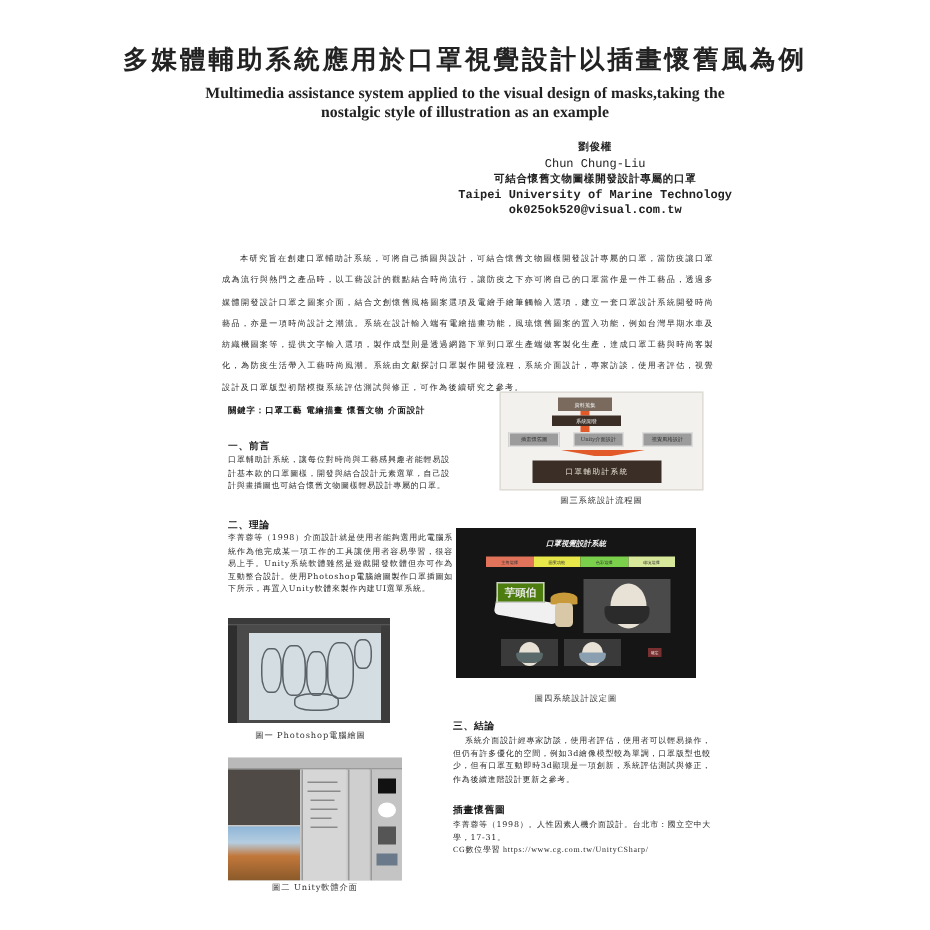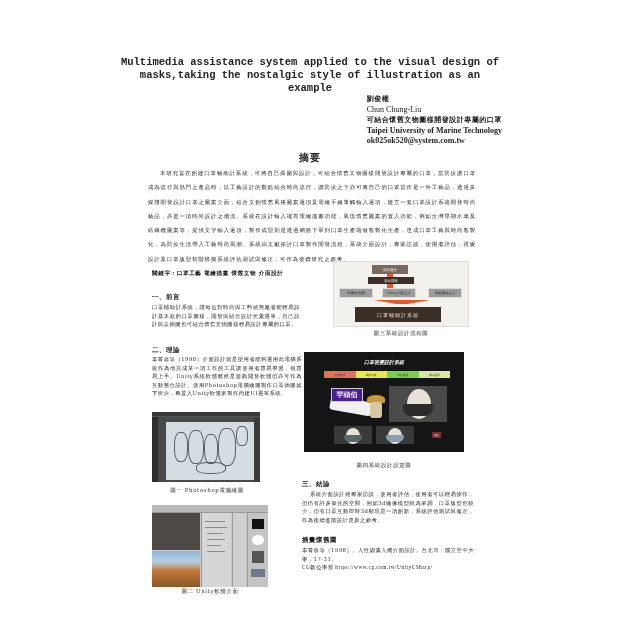--- a/index.html
+++ b/index.html
@@ -4,24 +4,24 @@
 <style>
   * { box-sizing: border-box; margin: 0; padding: 0; }
   html, body { width: 620px; height: 620px; background: #ffffff; overflow: hidden; }
   body { font-family: "DejaVu Serif", "Liberation Serif", serif; color: #1a1a1a; position: relative; }
 
   .page { position: absolute; left: 0; top: 0; width: 620px; height: 620px; }
 
   .title-zh { position: absolute; left: 0; width: 620px; top: 28px; text-align: center;
     font-size: 17px; font-weight: bold; letter-spacing: 2px; color: #222; }
   .title-en { position: absolute; left: 120px; width: 380px; top: 56px; text-align: center;
-    font-family: Liberation Mono, monospace; font-size: 10.5px; font-weight: bold; line-height: 13px; color: #222; }
+    font-family: Liberation Serif, serif; font-size: 10.5px; font-weight: bold; line-height: 13px; color: #222; }
 
-  .author { position: absolute; right: 118px; top: 94px; text-align: left;
-    font-family: Liberation Serif, serif; font-size: 8px; line-height: 10.5px; color: #222; }
+  .author { position: absolute; right: 132px; top: 94px; text-align: center;
+    font-family: Liberation Mono, monospace; font-size: 8px; line-height: 10.5px; color: #222; }
   .author .zh { font-size: 7px; font-weight: bold; letter-spacing: 0.5px; }
   .author .en-bold { font-weight: bold; }
 
   .abstract-title { position: absolute; left: 0; width: 620px; top: 151px; text-align: center;
     font-size: 10px; font-weight: bold; letter-spacing: 1px; }
   .abstract-body { position: absolute; left: 148px; width: 328px; top: 166px;
     font-size: 5.4px; line-height: 14.3px; letter-spacing: 0.9px; text-indent: 12px; color: #2a2a2a; text-align: justify; }
 
   .keywords { position: absolute; left: 152px; top: 270px; font-size: 5.6px; font-weight: bold; letter-spacing: 0.6px; }
 
@@ -57,48 +57,48 @@
   .flow .b3 { top: 26px; width: 34px; height: 10px; background: #9c9c9c; border: 1px solid #ddd; color: #333; }
   .flow .b3a { left: 5px; } .flow .b3b { left: 48px; } .flow .b3c { left: 94px; }
   .flow .b4 { left: 21px; top: 45px; width: 86px; height: 15px; background: #3a2e26; font-size: 5px; color: #e8e0d4; letter-spacing: 1px; }
   .flow .arrow { position: absolute; background: #e25a2a; }
 
   
   .sys { left: 304px; top: 352px; width: 160px; height: 100px; background: #151515; }
   .sys .stitle { position: absolute; left: 0; width: 100%; top: 7px; text-align: center; font-size: 5px; color: #eee; font-style: italic; font-weight: bold; }
   .sys .tabs { position: absolute; left: 20px; top: 19px; width: 126px; height: 7px; display: flex; }
   .sys .tab { flex: 1; font-size: 2.8px; color: #333; display: flex; align-items: center; justify-content: center; }
-  .sys .sign { position: absolute; left: 27px; top: 36px; width: 32px; height: 14px; background: #4c1d95; border: 1px solid #ccc;
+  .sys .sign { position: absolute; left: 27px; top: 36px; width: 32px; height: 14px; background: #4d7c0f; border: 1px solid #ccc;
     font-size: 7px; color: #eee; display: flex; align-items: center; justify-content: center; font-weight: bold; }
   .sys .scroll { position: absolute; left: 26px; top: 47px; width: 42px; height: 14px; background: #f0f0f0; transform: rotate(10deg); border-radius: 3px; }
   .sys .hat { position: absolute; left: 63px; top: 43px; width: 18px; height: 8px; background: #c89a3a; border-radius: 50% 50% 10% 10%; }
   .sys .person { position: absolute; left: 66px; top: 50px; width: 12px; height: 16px; background: #d9c8a8; border-radius: 3px; }
   .sys .preview { position: absolute; left: 85px; top: 34px; width: 58px; height: 36px; background: #4a4a4a; }
   .sys .head { position: absolute; border-radius: 50%; background: #e8e2d6; }
   .sys .mask { position: absolute; background: #2b2b2b; border-radius: 2px 2px 8px 8px; }
   .sys .thumb { position: absolute; top: 74px; width: 38px; height: 18px; background: #3a3a3a; }
   .sys .t1 { left: 30px; } .sys .t2 { left: 72px; }
   .sys .btn { position: absolute; left: 128px; top: 80px; width: 9px; height: 6px; background: #7a3030; font-size: 2.5px; color: #eee; display: flex; align-items: center; justify-content: center; }
 </style>
 </head>
 <body>
 
 <div class="page">
 
+  <div class="title-zh">多媒體輔助系統應用於口罩視覺設計以插畫懷舊風為例</div>
   <div class="title-en">Multimedia assistance system applied to the visual design of masks,taking the nostalgic style of illustration as an example</div>
 
   <div class="author">
     <div class="zh">劉俊權</div>
     <div>Chun Chung-Liu</div>
     <div class="zh">可結合懷舊文物圖樣開發設計專屬的口罩</div>
     <div class="en-bold">Taipei University of Marine Technology</div>
-    <div class="en-bold">ok025ok520@system.com.tw</div>
+    <div class="en-bold">ok025ok520@visual.com.tw</div>
   </div>
 
-  <div class="abstract-title">摘要</div>
   <div class="abstract-body">本研究旨在創建口罩輔助計系統，可將自己插圖與設計，可結合懷舊文物圖樣開發設計專屬的口罩，當防疫讓口罩成為流行與熱門之產品時，以工藝設計的觀點結合時尚流行，讓防疫之下亦可將自己的口罩當作是一件工藝品，透過多媒體開發設計口罩之圖案介面，結合文創懷舊風格圖案選項及電繪手繪筆觸輸入選項，建立一套口罩設計系統開發時尚藝品，亦是一項時尚設計之潮流。系統在設計輸入端有電繪描畫功能，風琉懷舊圖案的置入功能，例如台灣早期水車及紡織機圖案等，提供文字輸入選項，製作成型則是透過網路下單到口罩生產端做客製化生產，達成口罩工藝與時尚客製化，為防疫生活帶入工藝時尚風潮。系統由文獻探討口罩製作開發流程，系統介面設計，專家訪談，使用者評估，視覺設計及口罩版型初階模擬系統評估測試與修正，可作為後續研究之參考。</div>
 
   <div class="keywords">關鍵字：口罩工藝 電繪描畫 懷舊文物 介面設計</div>
 
   <div class="section-h" style="left:152px; top:293px;">一、前言</div>
   <div class="section-p" style="left:152px; top:303px; width:148px;">口罩輔助計系統，讓每位對時尚與工藝感興趣者能輕易設計基本款的口罩圖樣，開發與結合設計元素選單，自己設計與畫插圖也可結合懷舊文物圖樣輕易設計專屬的口罩。</div>
 
   <div class="section-h" style="left:152px; top:346px;">二、理論</div>
   <div class="section-p" style="left:152px; top:355px; width:150px;">李菁蓉等（1998）介面設計就是使用者能夠選用此電腦系統作為他完成某一項工作的工具讓使用者容易學習，很容易上手。Unity系統軟體雖然是遊戲開發軟體但亦可作為互動整合設計。使用Photoshop電腦繪圖製作口罩插圖如下所示，再置入Unity軟體來製作內建UI選單系統。</div>
 

